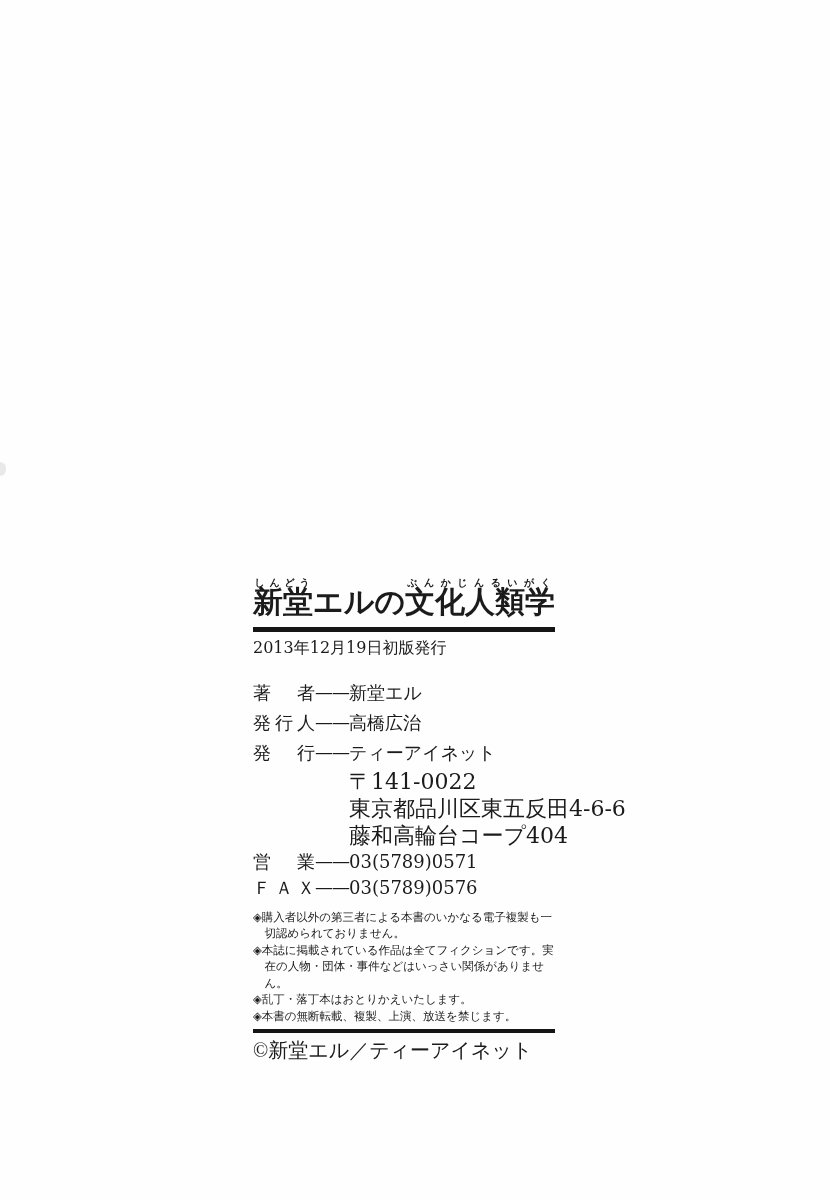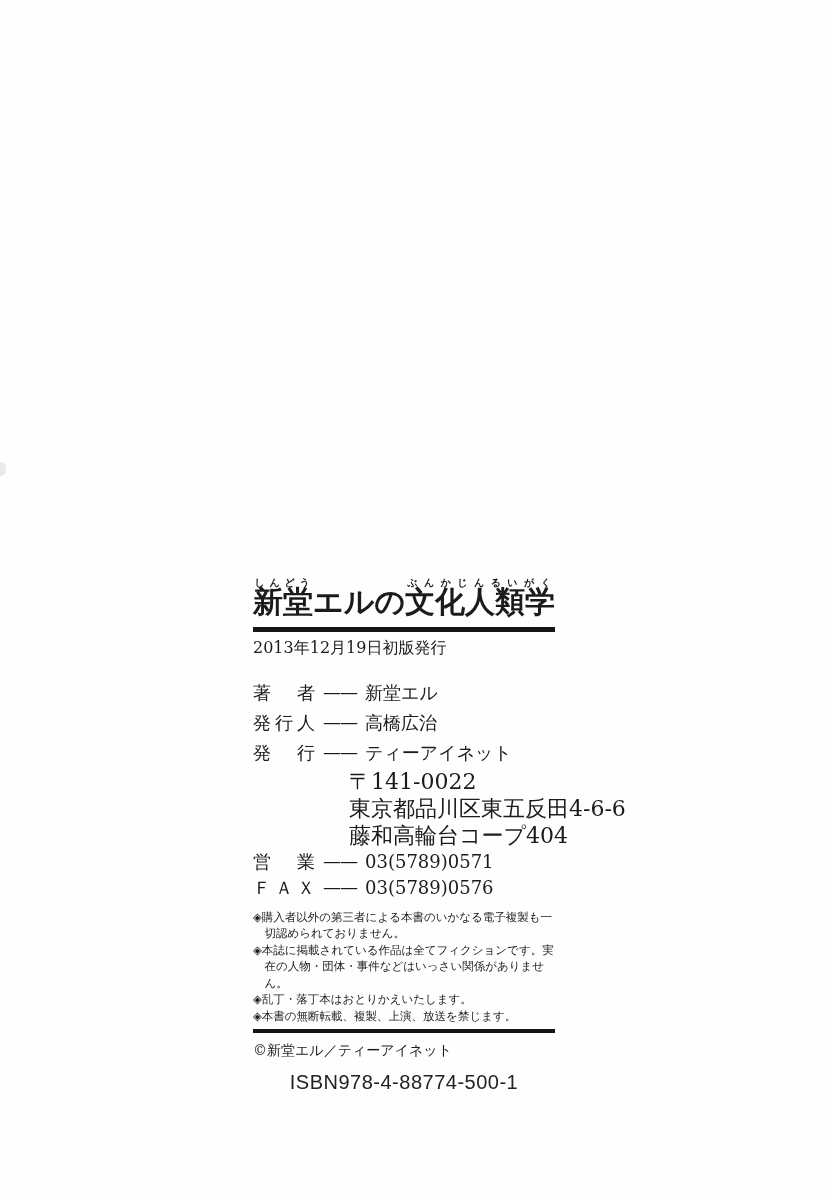--- a/index.html
+++ b/index.html
@@ -47,21 +47,20 @@
   }
   
   .info-rows {
     margin-top: 18px;
   }
   .info-row {
     display: flex;
     font-size: 18px;
     line-height: 30px;
     white-space: nowrap;
-    gap: 8px;
   }
   .info-row .row-label {
     width: 62px;
     text-align: justify;
     text-align-last: justify;
   }
   .info-row .row-dash {
     letter-spacing: -1px;
   }
   .contact-rows .info-row {
@@ -83,24 +82,25 @@
   .notices li {
     text-indent: -11.5px;
     padding-left: 11.5px;
   }
   .rule-bottom {
     height: 4px;
     background: #151515;
     margin-top: 5px;
   }
   .copyright-line {
-    font-size: 14px;
+    font-size: 20px;
     line-height: 20px;
     margin-top: 7px;
     white-space: nowrap;
+    font-family: Liberation Serif, serif;
   }
   .isbn-line {
     font-family: "Liberation Sans", "DejaVu Sans", sans-serif;
     font-size: 20px;
     line-height: 26px;
     margin-top: 9px;
     text-align: center;
     letter-spacing: 0.5px;
     color: #222;
   }
@@ -171,15 +171,14 @@
     <li>◈購入者以外の第三者による本書のいかなる電子複製も一切認められておりません。</li>
     <li>◈本誌に掲載されている作品は全てフィクションです。実在の人物・団体・事件などはいっさい関係がありません。</li>
     <li>◈乱丁・落丁本はおとりかえいたします。</li>
     <li>◈本書の無断転載、複製、上演、放送を禁じます。</li>
   </ul>
 
   <div class="rule-bottom"></div>
 
   <div class="copyright-line">©新堂エル／ティーアイネット</div>
 
-  <div class="isbn-line">ISBN978-4-88774-500-1</div>
 
 </div>
 
 </body></html>

